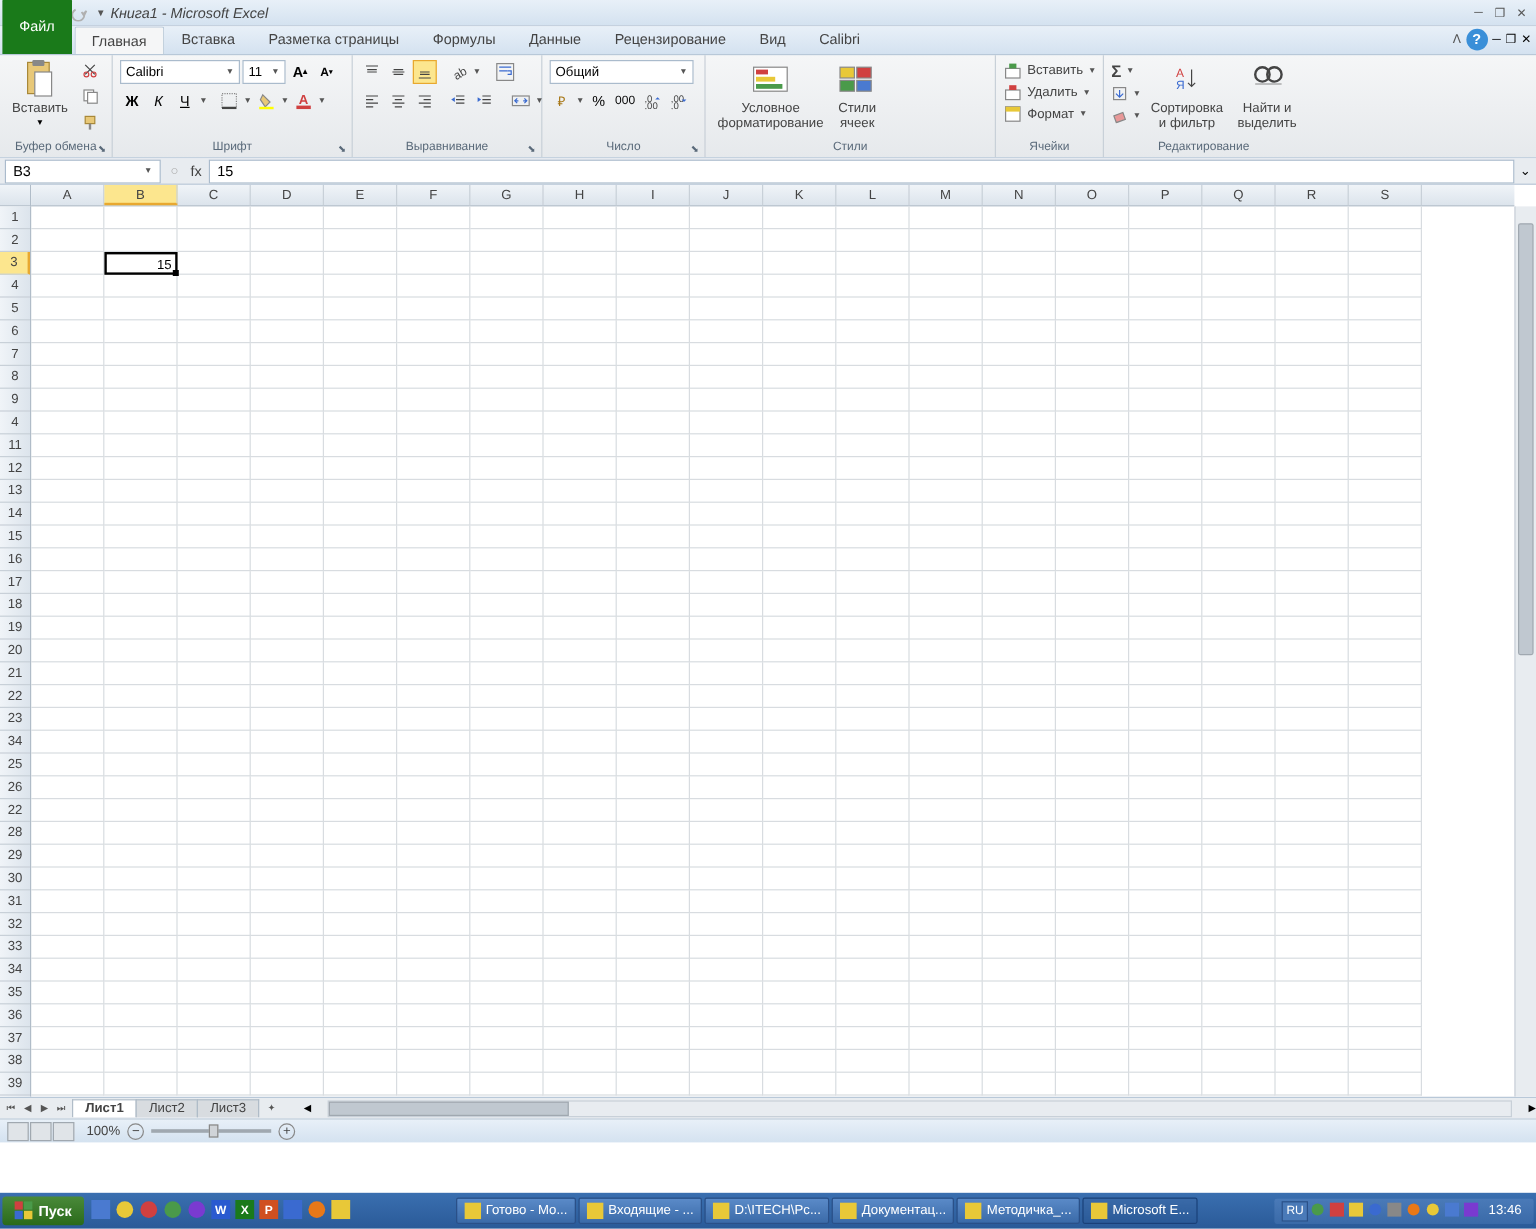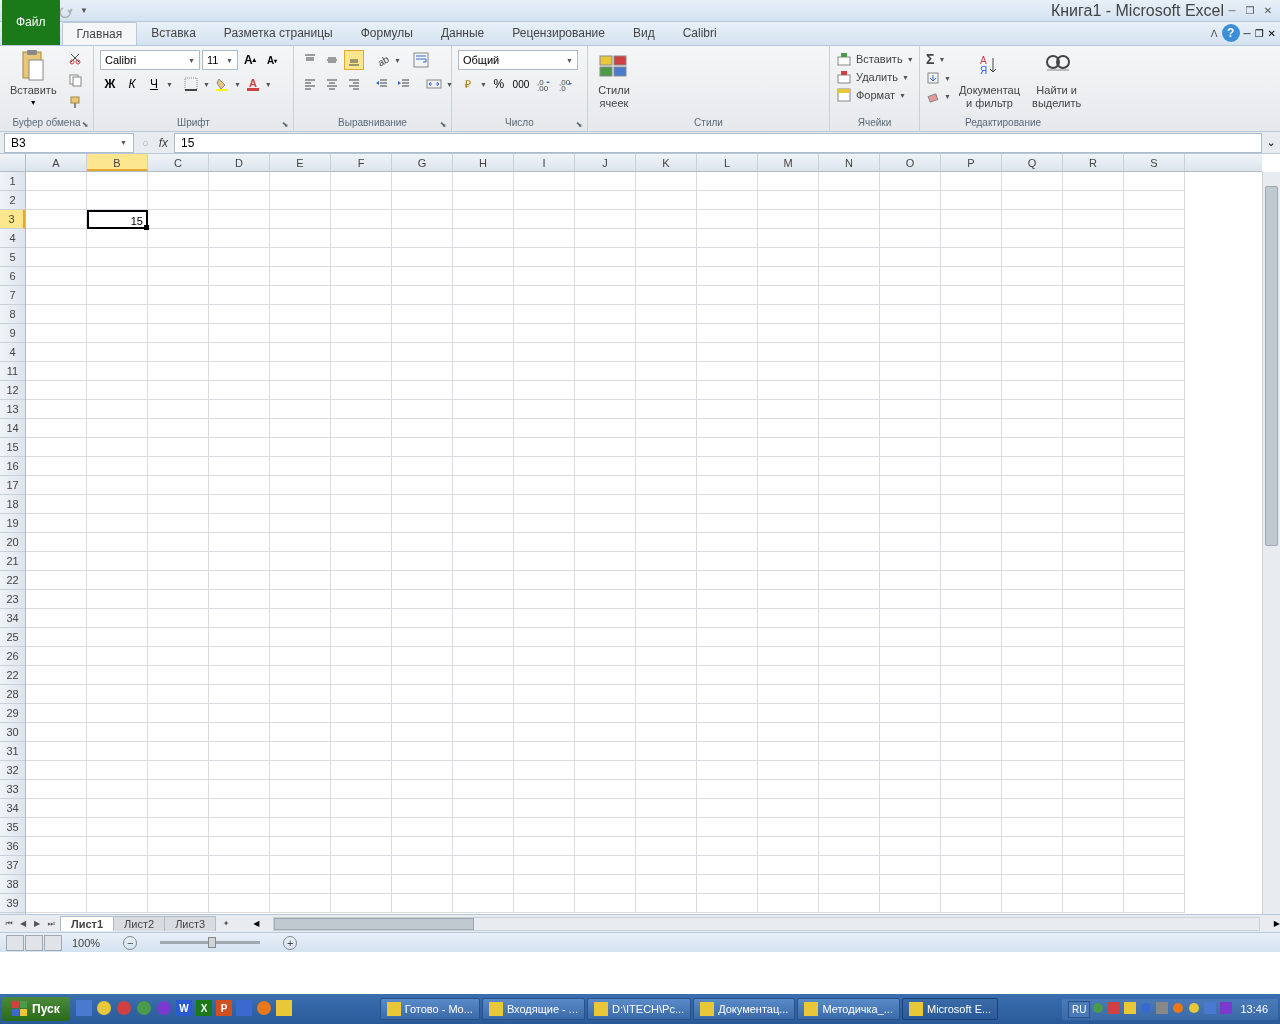--- a/index.html
+++ b/index.html
@@ -2,21 +2,21 @@
 <html><head>
 <meta charset="utf-8">
 <style>
 * { margin: 0; padding: 0; box-sizing: border-box; font-family: 'Segoe UI', Tahoma, sans-serif; }
 body { background: #fff; font-size: 11px; overflow: hidden; width: 1280px; height: 1024px; position: relative; }
 
 
 .titlebar { height: 22px; background: linear-gradient(#e8f0f8, #d4e2f0); display: flex; align-items: center; padding: 0 4px; border-bottom: 1px solid #b8c8d8; }
 .qat { display: flex; align-items: center; gap: 2px; }
 .qat-icon { width: 16px; height: 16px; display: flex; align-items: center; justify-content: center; }
-.title-text { flex: 1; text-align: right; color: #444; font-size: 16px; }
+.title-text { flex: 1; text-align: left; color: #444; font-size: 12px; font-style: italic; }
 .win-controls { display: flex; gap: 2px; }
 .win-btn { width: 16px; height: 14px; display: flex; align-items: center; justify-content: center; font-size: 10px; color: #555; }
 
 
 .ribbon-tabs { height: 24px; background: linear-gradient(#e8f0f8, #d4e2f0); display: flex; align-items: flex-end; padding-left: 2px; border-bottom: 1px solid #b8c8d8; position: relative; }
 .file-tab { background: #1a7a1a; color: #fff; padding: 16px 14px; font-size: 12px; border-radius: 2px 2px 0 0; margin-right: 2px; }
 .ribbon-tab { padding: 4px 14px; font-size: 12px; color: #444; cursor: pointer; }
 .ribbon-tab.active { background: #f5f6f7; border: 1px solid #b8c8d8; border-bottom: none; border-radius: 2px 2px 0 0; }
 .ribbon-right { position: absolute; right: 4px; top: 2px; display: flex; gap: 4px; align-items: center; }
 .help-circle { width: 18px; height: 18px; border-radius: 50%; background: #3a8fd8; color: #fff; display: flex; align-items: center; justify-content: center; font-size: 12px; font-weight: bold; }
@@ -42,21 +42,21 @@
 .dd-arrow { font-size: 7px; color: #555; }
 
 .num-select { width: 120px; height: 20px; border: 1px solid #abc; background: #fff; padding: 0 4px; font-size: 11px; display: flex; align-items: center; justify-content: space-between; }
 
 .cell-btn-row { display: flex; align-items: center; gap: 4px; font-size: 11px; color: #444; padding: 1px 0; }
 .cell-btn-row .icon-sm { width: 16px; height: 16px; }
 
 
 .formula-bar { height: 22px; background: #e8ecf0; border-bottom: 1px solid #b8c8d8; display: flex; align-items: center; }
 .name-box { width: 130px; height: 20px; border: 1px solid #abc; background: #fff; margin: 0 4px; display: flex; align-items: center; padding: 0 6px; font-size: 12px; justify-content: space-between; }
-.fx-label { font-style: italic; font-size: 12px; color: #444; padding: 0 6px; }
+.fx-label { font-size: 12px; color: #444; padding: 0 6px; }
 .formula-input { flex: 1; height: 20px; border: 1px solid #abc; background: #fff; padding: 0 6px; font-size: 12px; display: flex; align-items: center; }
 .formula-expand { width: 18px; text-align: center; }
 
 
 .grid-area { position: relative; height: 760px; overflow: hidden; }
 .corner { position: absolute; top: 0; left: 0; width: 26px; height: 18px; background: linear-gradient(#f0f4f8, #dce4ec); border-right: 1px solid #b0bcc8; border-bottom: 1px solid #b0bcc8; }
 .col-headers { position: absolute; top: 0; left: 26px; right: 18px; height: 18px; display: flex; background: linear-gradient(#f0f4f8, #dce4ec); border-bottom: 1px solid #b0bcc8; }
 .col-header { width: 61px; text-align: center; font-size: 11px; color: #444; border-right: 1px solid #c8d0d8; line-height: 18px; }
 .col-header.active { background: #fce68e; border-bottom: 2px solid #e8a830; }
 .row-headers { position: absolute; top: 18px; left: 0; width: 26px; bottom: 0; background: linear-gradient(90deg, #f0f4f8, #dce4ec); border-right: 1px solid #b0bcc8; }
@@ -79,21 +79,21 @@
 .sheet-tab.active { background: #fff; font-weight: bold; }
 .hscroll { flex: 1; height: 14px; background: #e8ecf0; display: flex; align-items: center; margin-left: 20px; }
 .hscroll-track { flex: 1; height: 14px; border: 1px solid #c8d0d8; position: relative; margin: 0 14px; }
 .hscroll-thumb { position: absolute; left: 0; width: 200px; height: 100%; background: #c0c8d0; border: 1px solid #a0a8b0; }
 
 
 .status-bar { height: 20px; background: linear-gradient(#e8f0f8, #d4e2f0); border-top: 1px solid #b8c8d8; display: flex; align-items: center; padding: 0 6px; font-size: 11px; color: #444; }
 .status-left { flex: 1; }
 .view-btns { display: flex; gap: 1px; }
 .view-btn { width: 18px; height: 16px; border: 1px solid #a0a8b0; background: #e0e4e8; }
-.zoom { display: flex; align-items: center; gap: 23px; margin-left: 10px; }
+.zoom { display: flex; align-items: center; gap: 6px; margin-left: 10px; }
 .zoom-slider { width: 100px; height: 3px; background: #a0a8b0; position: relative; }
 .zoom-thumb { position: absolute; left: 48px; top: -4px; width: 8px; height: 11px; background: #d0d4d8; border: 1px solid #888; }
 
 
 .taskbar { position: absolute; bottom: 0; left: 0; right: 0; height: 30px; background: linear-gradient(#3a6fb0, #2a5a98); display: flex; align-items: center; padding: 0 2px; gap: 2px; }
 .start-btn { background: linear-gradient(#4a8a3a, #2a6a1a); color: #fff; padding: 4px 10px; border-radius: 3px; font-size: 12px; font-weight: bold; display: flex; align-items: center; gap: 4px; }
 .task-btn { background: linear-gradient(#5a8ac8, #3a6aa8); color: #fff; padding: 3px 6px; border-radius: 2px; font-size: 11px; display: flex; align-items: center; gap: 4px; max-width: 120px; white-space: nowrap; overflow: hidden; border: 1px solid #2a5088; }
 .task-btn.active { background: linear-gradient(#3a6aa8, #2a5a98); border: 1px solid #1a4078; }
 .quick-launch { display: flex; gap: 2px; padding: 0 4px; }
 .ql-icon { width: 18px; height: 18px; }
@@ -378,20 +378,32 @@
             </svg>
           </div>
       </div>
     </div>
     <div class="group-label">Число</div>
     <div class="group-launcher">⬊</div>
   </div>
 
   <div class="ribbon-group" style="width:242px">
     <div class="group-content">
+      <div class="big-btn">
+        <div class="big-btn-icon">
+            <svg width="32" height="28">
+              <rect x="2" y="4" width="28" height="20" fill="#fff" stroke="#888"></rect>
+              <rect x="4" y="6" width="10" height="4" fill="#d04040"></rect>
+              <rect x="4" y="12" width="16" height="4" fill="#e8c838"></rect>
+              <rect x="4" y="18" width="22" height="4" fill="#4a9a4a"></rect>
+            </svg>
+          </div>
+        <div class="big-btn-label" style="white-space:pre-line">Условное
+форматирование</div>
+      </div>
       <div class="big-btn">
         <div class="big-btn-icon">
             <svg width="32" height="28">
               <rect x="2" y="4" width="12" height="9" fill="#e8c838" stroke="#888"></rect>
               <rect x="16" y="4" width="12" height="9" fill="#d04040" stroke="#888"></rect>
               <rect x="2" y="15" width="12" height="9" fill="#4a9a4a" stroke="#888"></rect>
               <rect x="16" y="15" width="12" height="9" fill="#4a7ad0" stroke="#888"></rect>
             </svg>
           </div>
         <div class="big-btn-label" style="white-space:pre-line">Стили
@@ -453,21 +465,21 @@
           </div>
       </div>
       <div class="big-btn">
         <div class="big-btn-icon">
             <svg width="28" height="28">
               <text x="5" y="12" font-size="10" fill="#d04040">А</text>
               <text x="5" y="22" font-size="10" fill="#3a6ad0">Я</text>
               <path d="M18 6 L18 20 M15 17 L18 20 L21 17" stroke="#444" fill="none"></path>
             </svg>
           </div>
-        <div class="big-btn-label" style="white-space:pre-line">Документац
+        <div class="big-btn-label" style="white-space:pre-line">Сортировка
 и фильтр</div>
       </div>
       <div class="big-btn">
         <div class="big-btn-icon">
             <svg width="28" height="28">
               <circle cx="10" cy="10" r="6" fill="none" stroke="#444" stroke-width="2"></circle>
               <circle cx="20" cy="10" r="6" fill="none" stroke="#444" stroke-width="2"></circle>
               <line x1="4" y1="18" x2="26" y2="18" stroke="#888"></line>
             </svg>
           </div>

